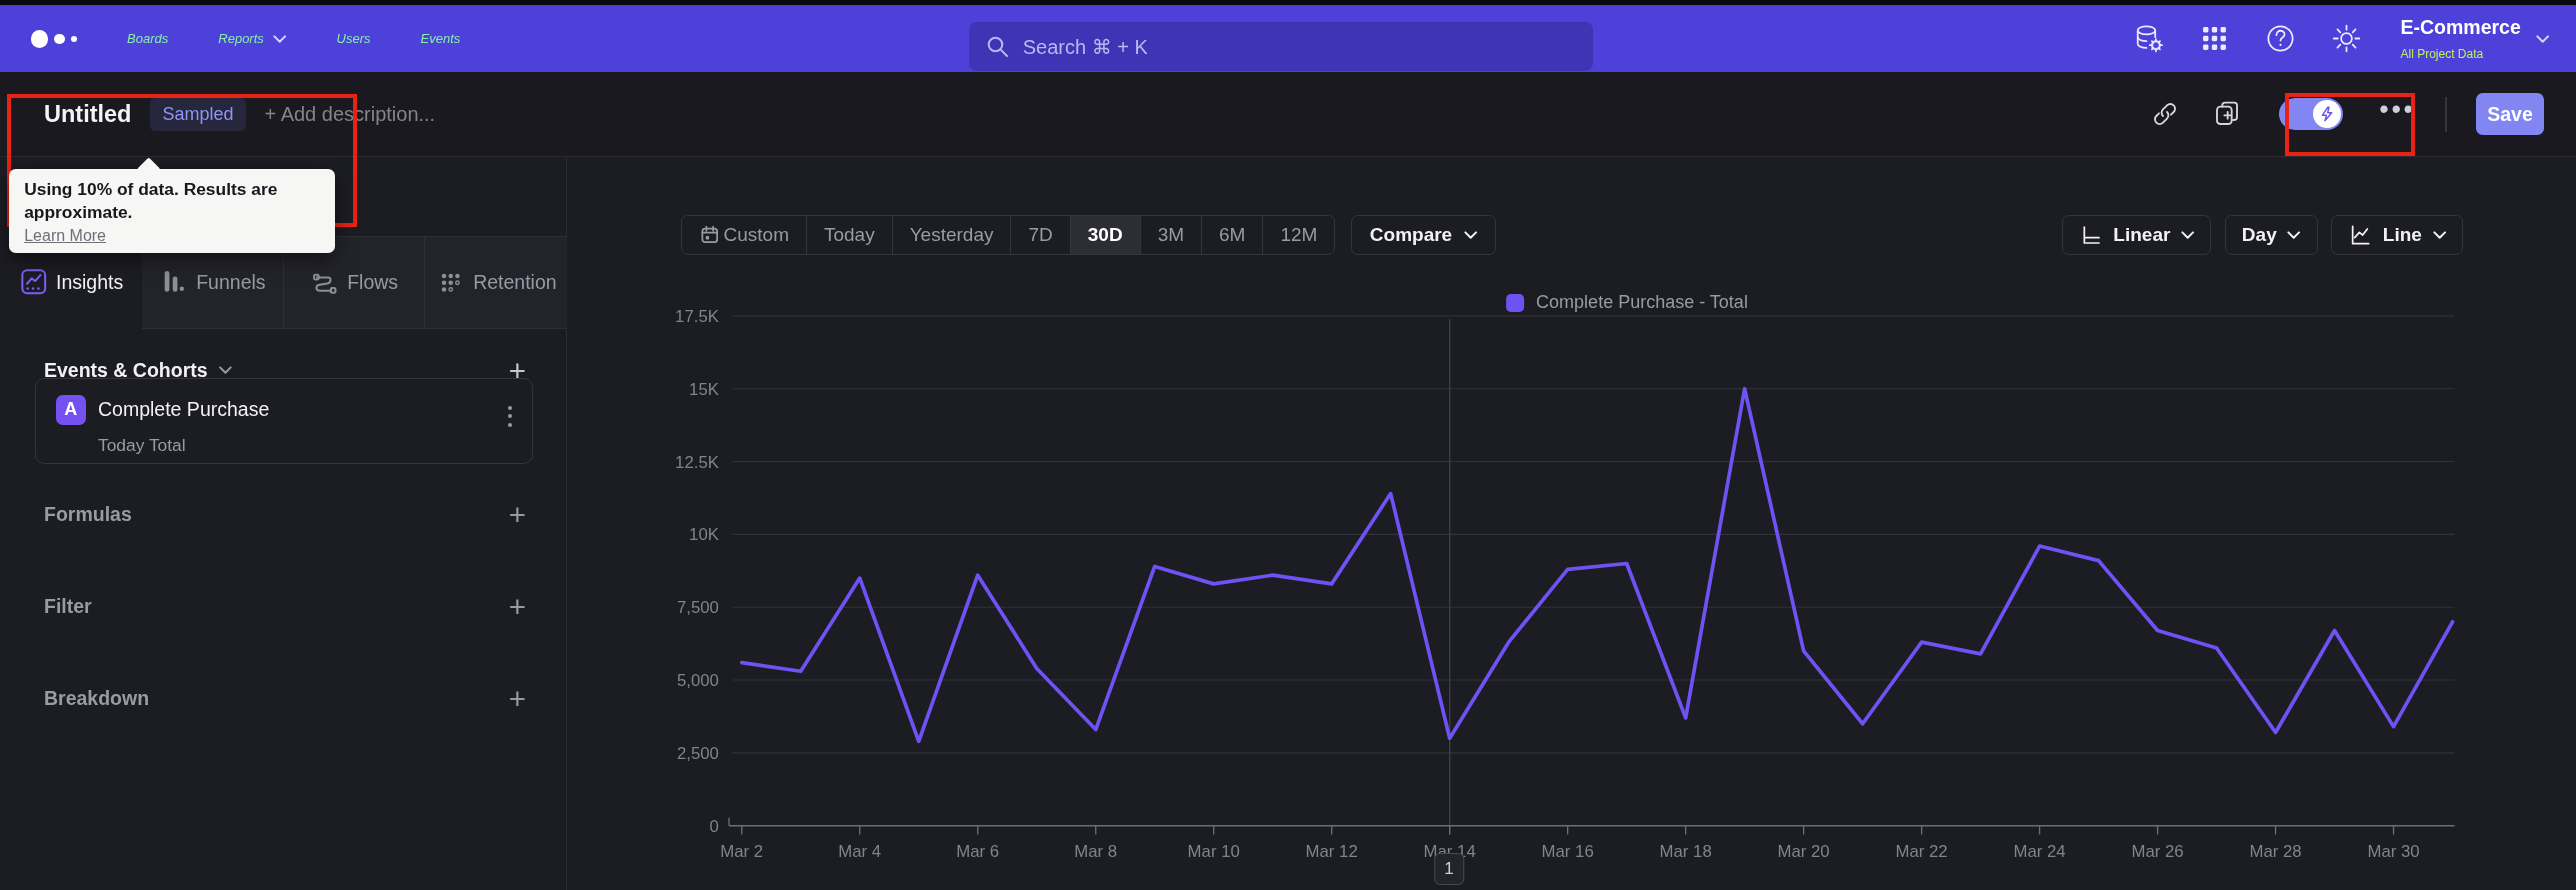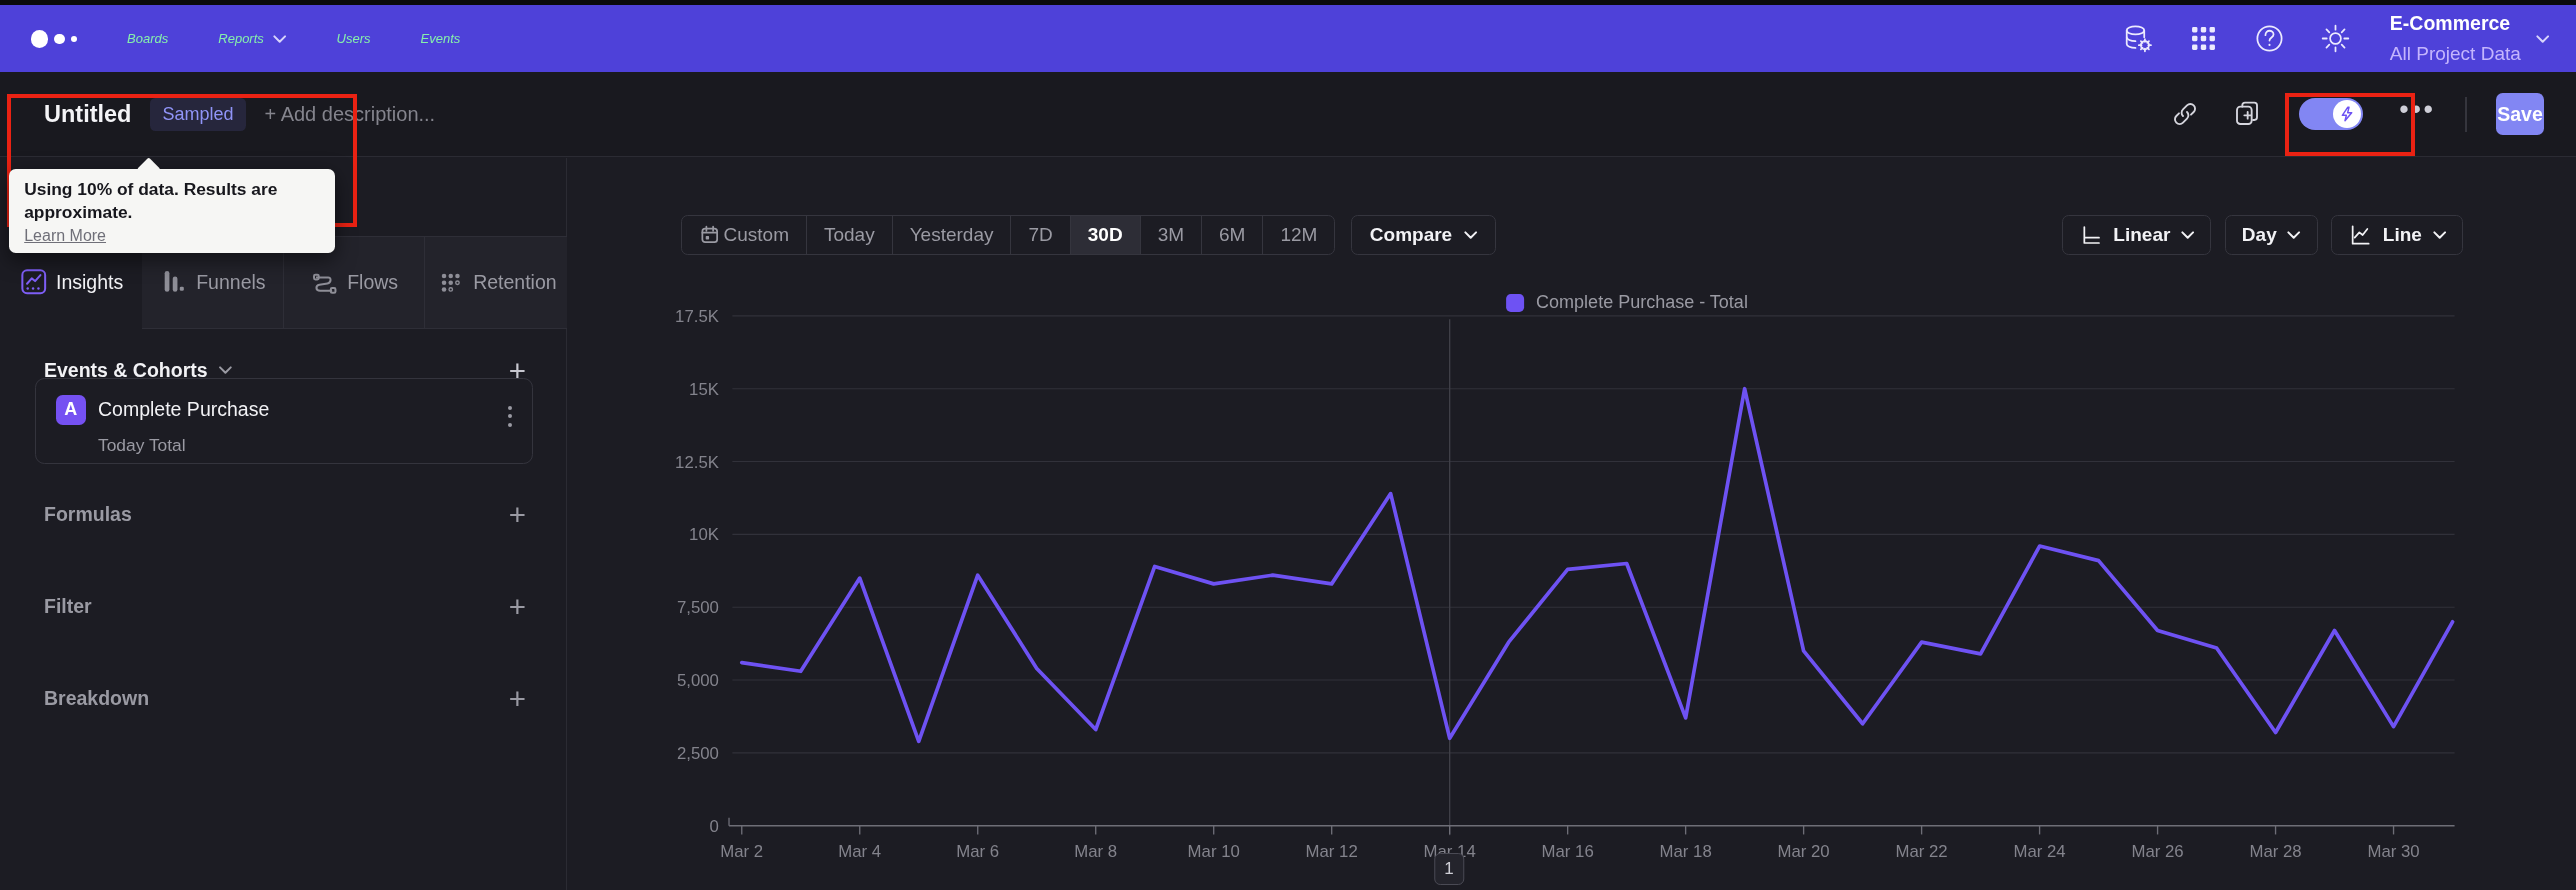--- a/index.html
+++ b/index.html
@@ -24,41 +24,41 @@
                background:rgba(13,8,60,0.22); border-radius:8px; display:flex; align-items:center;
                padding-left:17.4px; gap:13.4px; cursor:text; }
   .searchbox svg { width:23px; height:23px; }
   .search-ph { color:#bcb7ee; font-size:20px; }
   .nav-right { position:absolute; right:27px; top:0; height:67px; display:flex; align-items:center; gap:34px; }
   .nav-ic { width:32px; height:32px; display:flex; align-items:center; justify-content:center; cursor:pointer; }
   .nav-ic svg { width:31px; height:31px; stroke:#eceafe; fill:none; stroke-width:2.6; stroke-linecap:round; stroke-linejoin:round; }
   .workspace { display:flex; align-items:center; gap:14.8px; cursor:pointer; margin-left:4px; }
   .ws-text { text-align:left; }
   .ws-name { color:#ffffff; font-size:19.5px; font-weight:700; }
-  .ws-scope { color:#c4b5fd; font-size:19px; margin-top:8px; }
+  .ws-scope { color:#bef264; font-size:12px; margin-top:8px; }
 
   
   .titlebar { position:absolute; left:0; top:72px; width:2576px; height:85px; background:#19191f;
               border-bottom:1.3px solid #2b2b33; }
   .tb-left { position:absolute; left:44px; top:0; height:84px; display:flex; align-items:center; gap:19px; }
   .report-title { color:#f4f4f7; font-size:23.5px; font-weight:700; }
   .sampled-badge { background:#26263c; color:#9094f7; font-size:18px; font-weight:500;
                    padding:6px 12px; border-radius:5.4px; cursor:pointer; }
   .add-desc { color:#84848d; font-size:20px; cursor:text; }
   .tb-right { position:absolute; right:32px; top:0; height:84px; display:flex; align-items:center; gap:29.5px; }
   .tb-ic { width:32px; height:32px; display:flex; align-items:center; justify-content:center; cursor:pointer; }
   .tb-ic svg { width:28px; height:28px; stroke:#d6d6de; fill:none; stroke-width:2.8; stroke-linecap:round; stroke-linejoin:round; }
   .toggle { width:64px; height:32px; border-radius:16px; background:#8286f3; position:relative; cursor:pointer; margin:0 6.7px; }
   .toggle .knob { position:absolute; right:2px; top:2px; width:28px; height:28px; border-radius:50%; background:#fff;
                   display:flex; align-items:center; justify-content:center; }
   .toggle .knob svg { width:16px; height:16px; }
   .more-dots { color:#cfcfd8; font-size:27px; letter-spacing:2.7px; cursor:pointer; line-height:13.4px; padding-bottom:9.4px;}
   .tb-divider { width:1.3px; height:35px; background:#35353d; }
   .save-btn { background:#8286f3; color:#ffffff; border:none; font-size:19.5px; font-weight:600;
-              width:48px; height:42px; border-radius:6.7px; cursor:pointer; font-family:inherit; }
+              width:68px; height:42px; border-radius:6.7px; cursor:pointer; font-family:inherit; }
 
   
   .redbox { position:absolute; border:4px solid #ea2213; background:transparent; pointer-events:none; }
   .redbox1 { left:6.7px; top:94px; width:350px; height:133px; }
   .redbox2 { left:2285px; top:93px; width:130px; height:63px; }
 
   
   .tooltip { position:absolute; left:9.4px; top:169px; width:326px; background:#f6f6f4; border-radius:6.7px;
              padding:9.4px 14.8px 8px 14.8px; box-shadow:0 6.7px 20px rgba(0,0,0,0.5); }
   .tooltip .caret { position:absolute; left:131px; top:-8px; width:17.4px; height:17.4px; background:#f6f6f4;
@@ -138,20 +138,27 @@
       <svg class="chev" viewBox="0 0 20 13">
           <polyline points="2,2 10,10 18,2"></polyline>
         </svg>
     </span>
     <span class="nav-link">
         <span>Users</span>
       </span>
     <span class="nav-link">
         <span>Events</span>
       </span>
+  </div>
+  <div class="searchbox">
+    <svg viewBox="0 0 34 34">
+        <circle cx="14" cy="14" r="10" fill="none" stroke="#bcb7ee" stroke-width="3"></circle>
+        <line x1="22" y1="22" x2="31" y2="31" stroke="#bcb7ee" stroke-width="3" stroke-linecap="round"></line>
+      </svg>
+    <span class="search-ph">Search  ⌘ + K</span>
   </div>
   <div class="nav-right">
     <span class="nav-ic">
       <svg viewBox="0 0 46 46">
           <ellipse cx="20" cy="11" rx="13" ry="6"></ellipse>
           <path d="M7 11 v20 c0 3.4 5.8 6 13 6 M33 11 v10"></path>
           <path d="M7 21 c0 3.4 5.8 6 13 6"></path>
           <circle cx="34" cy="33" r="6"></circle>
           <path d="M34 24 v4 M34 38 v4 M25 33 h4 M39 33 h4 M28 27 l2.5 2.5 M37.5 36.5 l2.5 2.5 M40 27 l-2.5 2.5 M30.5 36.5 L28 39"></path>
         </svg>

